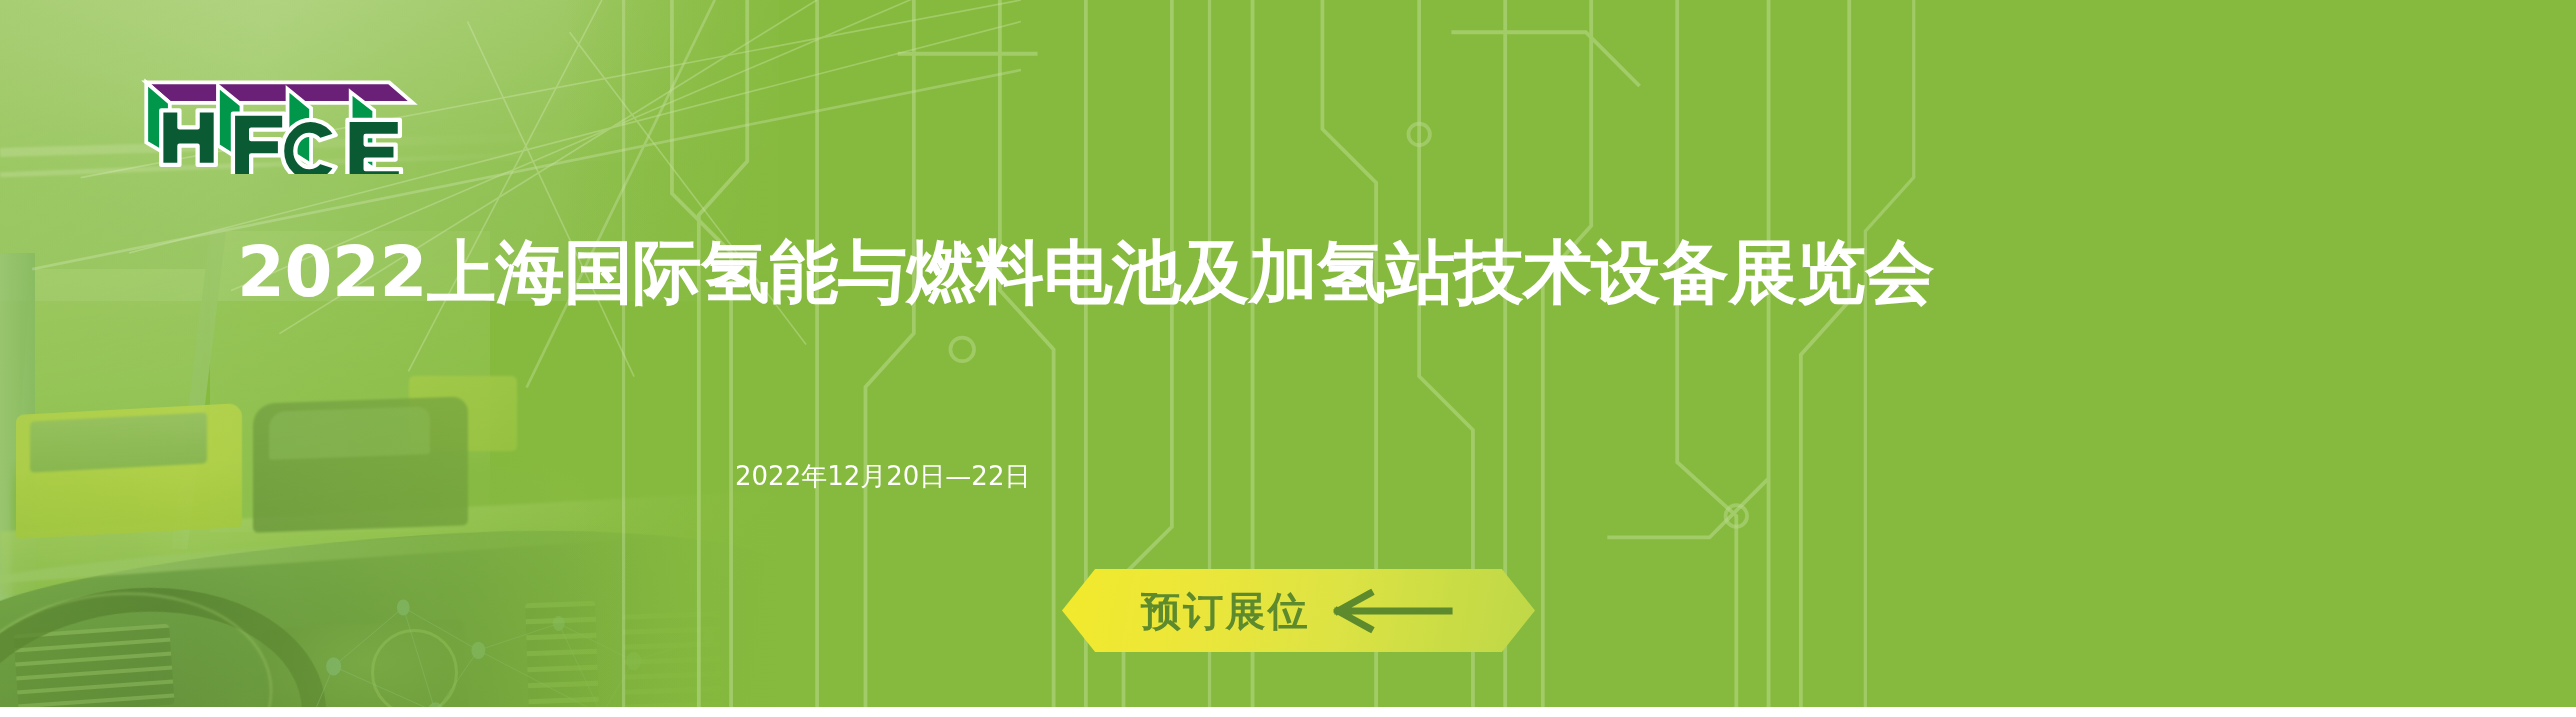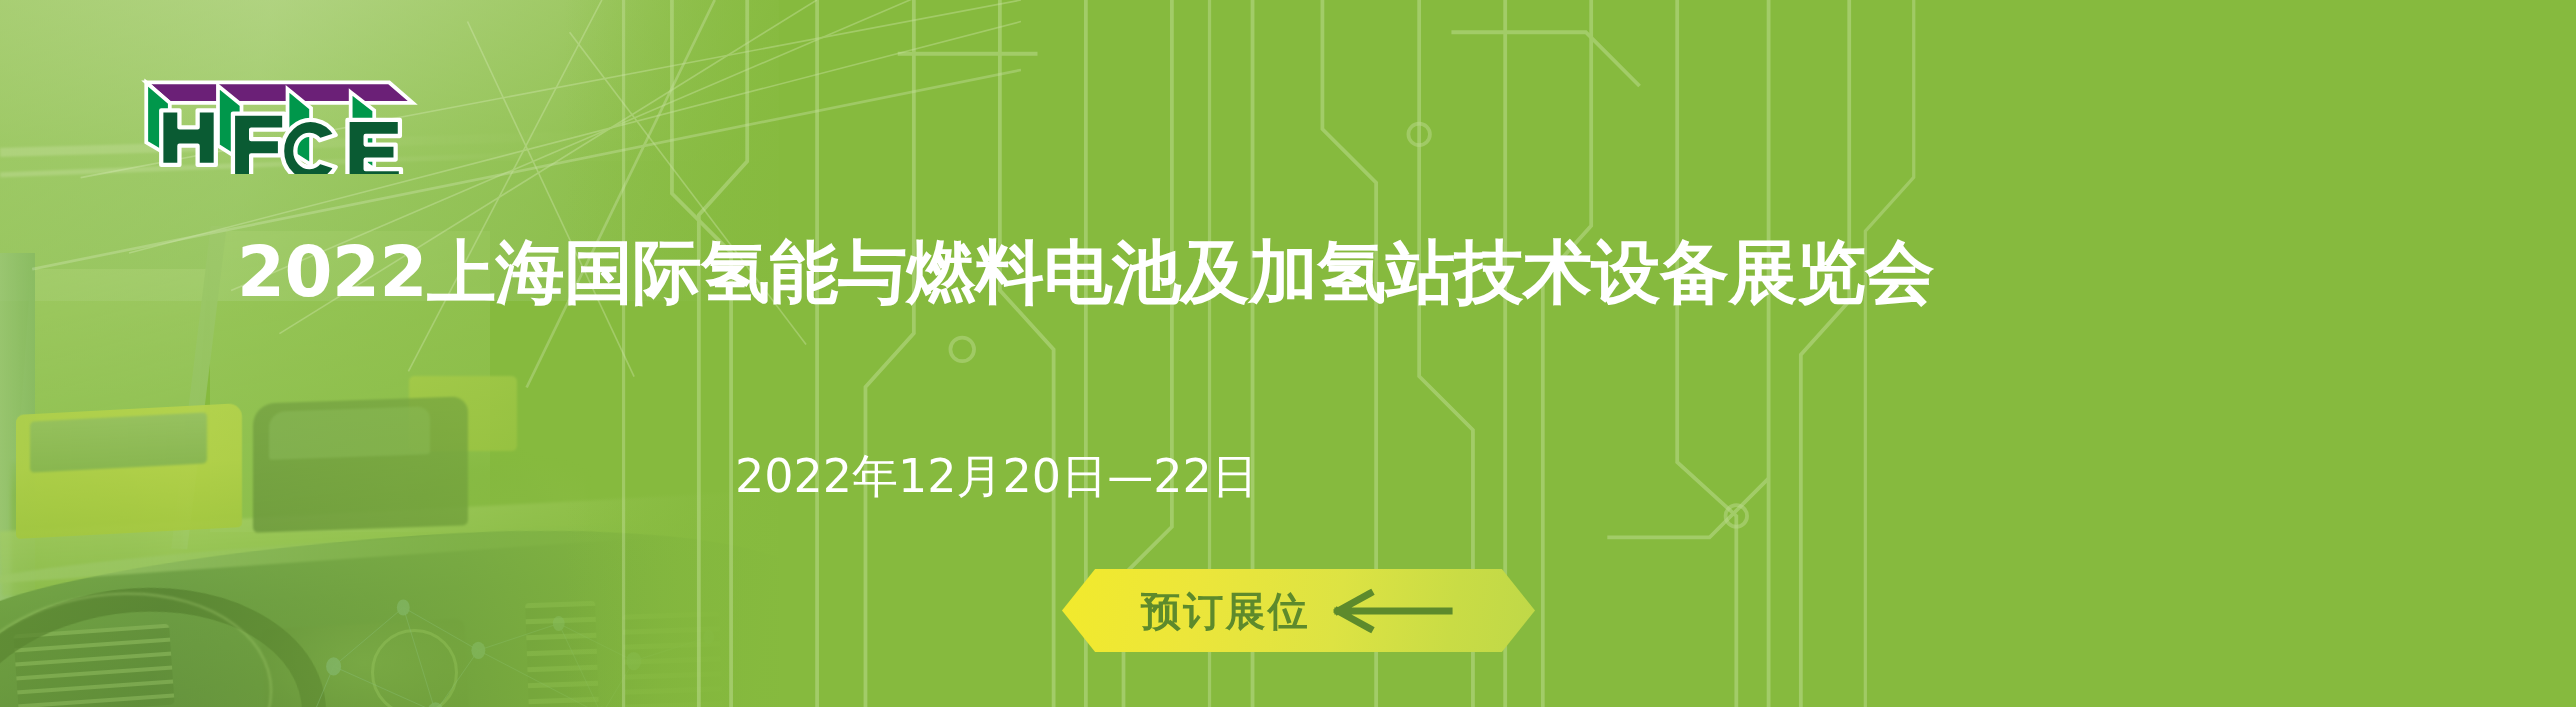--- a/index.html
+++ b/index.html
@@ -150,21 +150,21 @@
     white-space:nowrap;
   }
 
   
   .subrow{
     position:absolute;left:735px;top:450px;
     height:52px;
     display:flex;align-items:center;
     color:#ffffff;
     font-family:"DejaVu Sans","Liberation Sans",sans-serif;
-    font-size:46px;
+    font-size:26px;
     line-height:52px;
     font-weight:500;
     white-space:nowrap;
   }
   .sub-gap{display:inline-block;width:40px;}
 
   
   .cta-wrap{
     position:absolute;left:1062px;top:569px;
     width:473px;height:83px;

